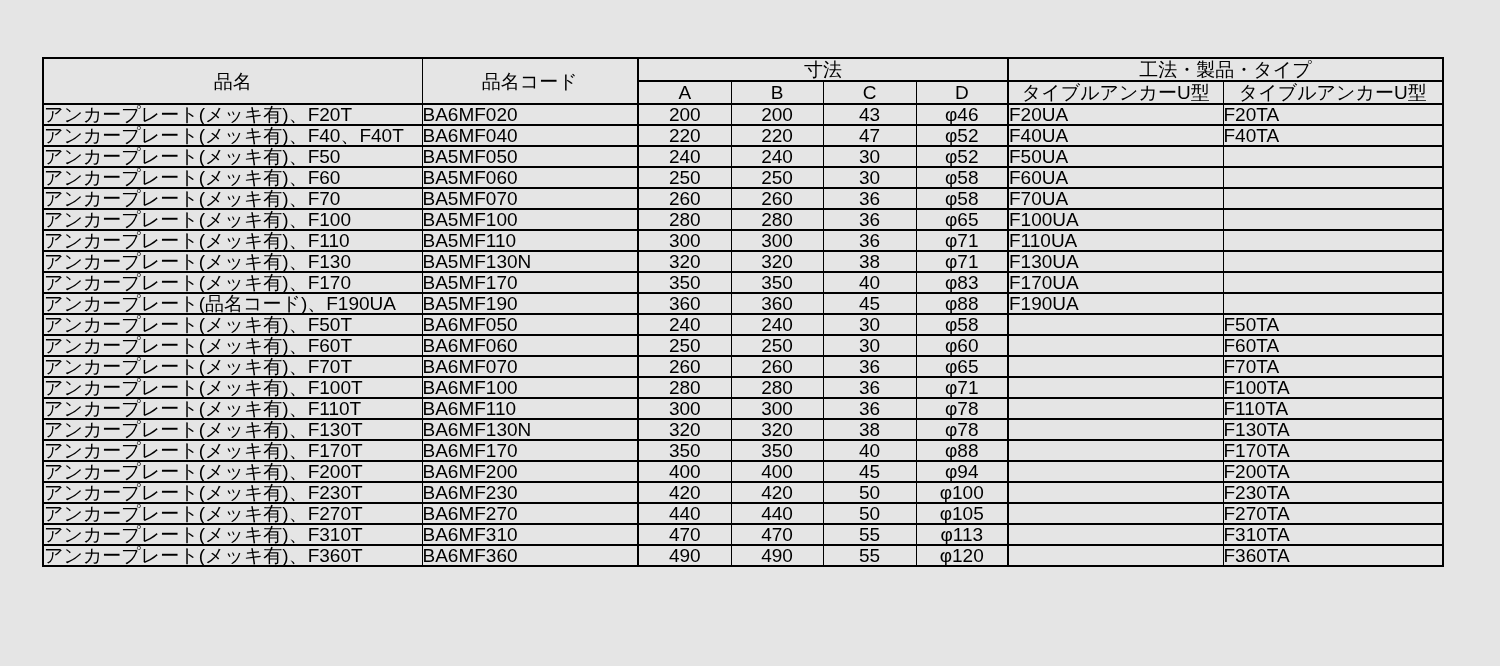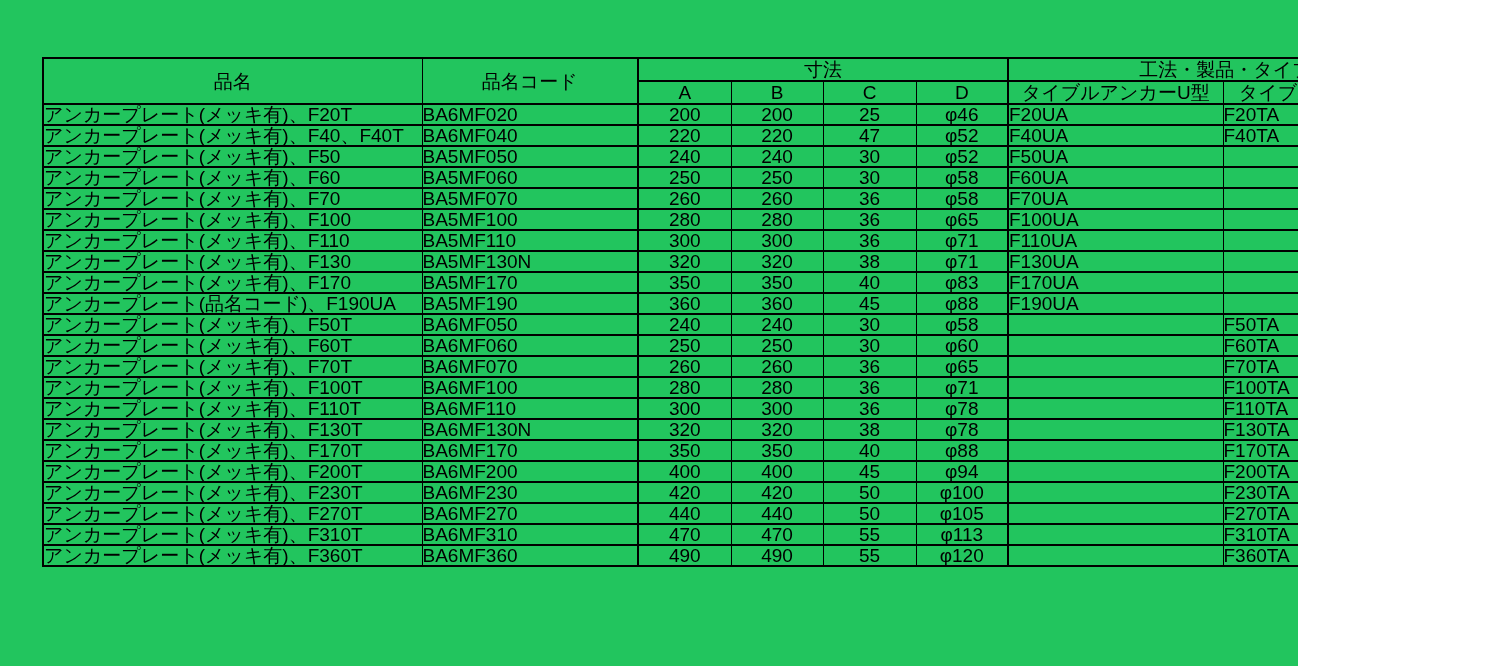--- a/index.html
+++ b/index.html
@@ -1,21 +1,21 @@
 <!DOCTYPE html>
 <html><head>
 <meta charset="utf-8">
 <style>
   * { margin: 0; padding: 0; box-sizing: border-box; }
   html, body { background: #ffffff; }
   .page {
     position: relative;
-    width: 1298px;
+    width: 1500px;
     height: 666px;
-    background: #22c55e;
+    background: #e5e5e5;
     overflow: hidden;
     font-family: "Liberation Sans", "DejaVu Sans", sans-serif;
     color: #000000;
   }
   table.spec {
     position: absolute;
     left: 42px;
     top: 57px;
     width: 1400px;
     border-collapse: collapse;
@@ -72,21 +72,21 @@
         <th class="gsep">タイブルアンカーU型</th>
         <th>タイブルアンカーU型</th>
       </tr>
     </thead>
     <tbody>
         <tr>
       <td class="c-left">アンカープレート(メッキ有)、F20T</td>
       <td class="c-left">BA6MF020</td>
       <td class="c-num gsep">200</td>
       <td class="c-num">200</td>
-      <td class="c-num">25</td>
+      <td class="c-num">43</td>
       <td class="c-num">φ46</td>
       <td class="c-left gsep">F20UA</td>
       <td class="c-left">F20TA</td>
     </tr>
         <tr>
       <td class="c-left">アンカープレート(メッキ有)、F40、F40T</td>
       <td class="c-left">BA6MF040</td>
       <td class="c-num gsep">220</td>
       <td class="c-num">220</td>
       <td class="c-num">47</td>

